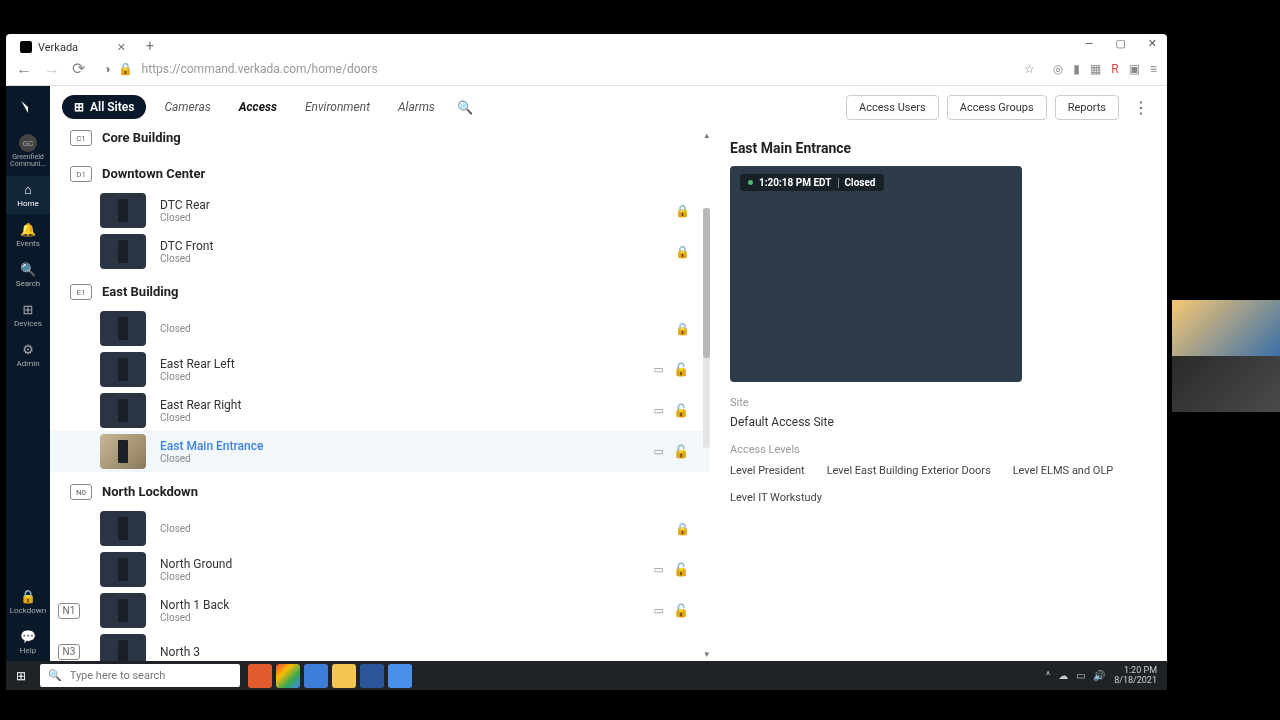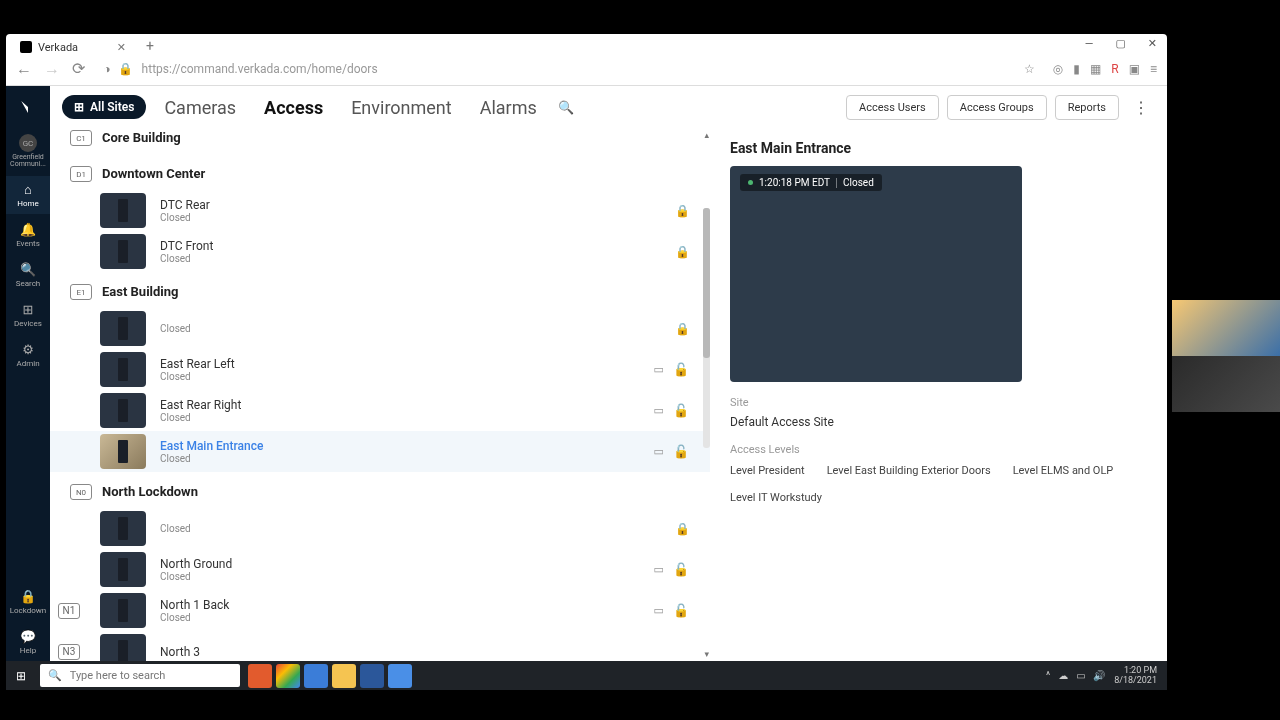--- a/index.html
+++ b/index.html
@@ -24,21 +24,21 @@
 .rail-logo { width: 26px; height: 26px; display: flex; align-items: center; justify-content: center; margin-bottom: 6px; }
 .rail-logo svg { width: 18px; height: 18px; }
 .rail-item { width: 68px; display: flex; flex-direction: column; align-items: center; padding: 6px 0; font-size: 8px; gap: 2px; cursor: pointer; }
 .rail-item.active { background: #12263a; color: #fff; }
 .rail-item .icon { font-size: 13px; }
 .rail-spacer { flex: 1; }
 
 .main { flex: 1; display: flex; flex-direction: column; background: #fff; }
 .top-nav { height: 42px; display: flex; align-items: center; padding: 0 12px; gap: 8px; }
 .site-chip { background: #0a1929; color: #fff; padding: 5px 12px; border-radius: 16px; font-size: 12px; font-weight: 600; display: flex; align-items: center; gap: 6px; }
-.nav-tab { padding: 5px 10px; font-size: 18px; color: #555; cursor: pointer; }
+.nav-tab { padding: 5px 10px; font-size: 12px; color: #555; cursor: pointer; font-style: italic; }
 .nav-tab.active { font-weight: 700; color: #111; }
 .search-ic { color: #555; font-size: 13px; padding: 4px; cursor: pointer; }
 .top-nav .spacer { flex: 1; }
 .top-btn { border: 1px solid #ccc; padding: 5px 12px; font-size: 11px; border-radius: 4px; cursor: pointer; background: #fff; color: #333; }
 .more-btn { font-size: 16px; color: #555; padding: 0 6px; cursor: pointer; }
 
 .content { flex: 1; display: flex; overflow: hidden; }
 .door-list { width: 660px; overflow-y: auto; padding: 0 0 0 0; position: relative; }
 .group-header { display: flex; gap: 10px; padding: 12px 20px 8px 20px; }
 .group-header.cut { padding-top: 2px; }
@@ -57,21 +57,21 @@
 .lock-icon { color: #555; font-size: 12px; }
 .unlock-icon { color: #4db671; font-size: 13px; }
 .card-icon { color: #999; font-size: 11px; }
 .row-badge { width: 22px; height: 16px; border: 1px solid #888; border-radius: 3px; font-size: 10px; color: #666; display: flex; align-items: center; justify-content: center; margin-left: -42px; margin-right: 6px; flex-shrink: 0; }
 .scroll-track { position: absolute; right: 0; top: 80px; width: 7px; height: 240px; background: #e4e4e4; border-radius: 3px; }
 .scroll-thumb { position: absolute; left: 0; top: 0; width: 7px; height: 150px; background: #b8b8b8; border-radius: 3px; }
 .scroll-arrows { position: absolute; right: 1px; color: #777; font-size: 9px; }
 
 .details { flex: 1; padding: 12px 20px; }
 .detail-title { font-size: 14px; font-weight: 700; color: #222; margin-bottom: 10px; }
-.video-box { width: 292px; height: 216px; background: #2d3b4a; border-radius: 4px; position: relative; }
+.video-box { width: 292px; height: 216px; background: #2d3b4a; border-radius: 4px; position: relative; font-weight: bold; }
 .video-chip { position: absolute; left: 10px; top: 8px; background: rgba(0,0,0,0.45); color: #fff; font-size: 10px; padding: 3px 8px; border-radius: 3px; display: flex; align-items: center; gap: 6px; }
 .video-chip .dot { width: 5px; height: 5px; background: #4db671; border-radius: 50%; }
 .video-chip .divider { width: 1px; height: 10px; background: rgba(255,255,255,0.4); }
 .detail-label { font-size: 11px; color: #999; margin-top: 14px; }
 .detail-value { font-size: 12px; color: #333; margin-top: 6px; }
 .level-list { display: flex; flex-wrap: wrap; gap: 14px 22px; margin-top: 8px; }
 .level-item { font-size: 11px; color: #444; }
 
 .taskbar { position: absolute; left: 6px; top: 661px; width: 1161px; height: 29px; background: #1f2328; display: flex; align-items: center; }
 .start-btn { width: 30px; height: 29px; display: flex; align-items: center; justify-content: center; color: #fff; font-size: 12px; }

